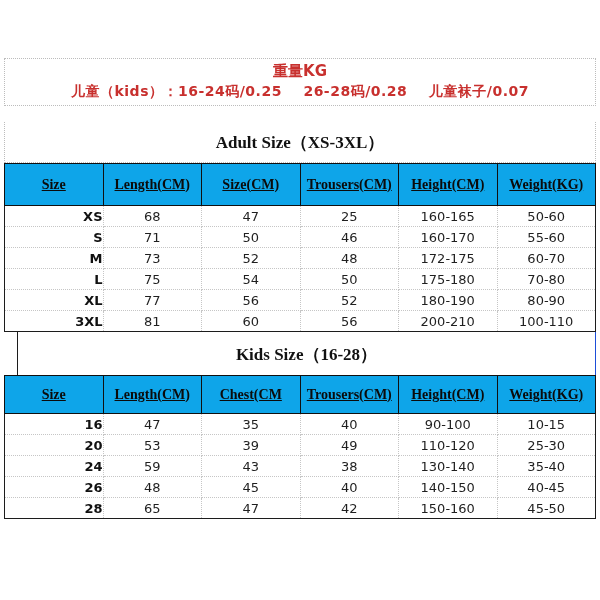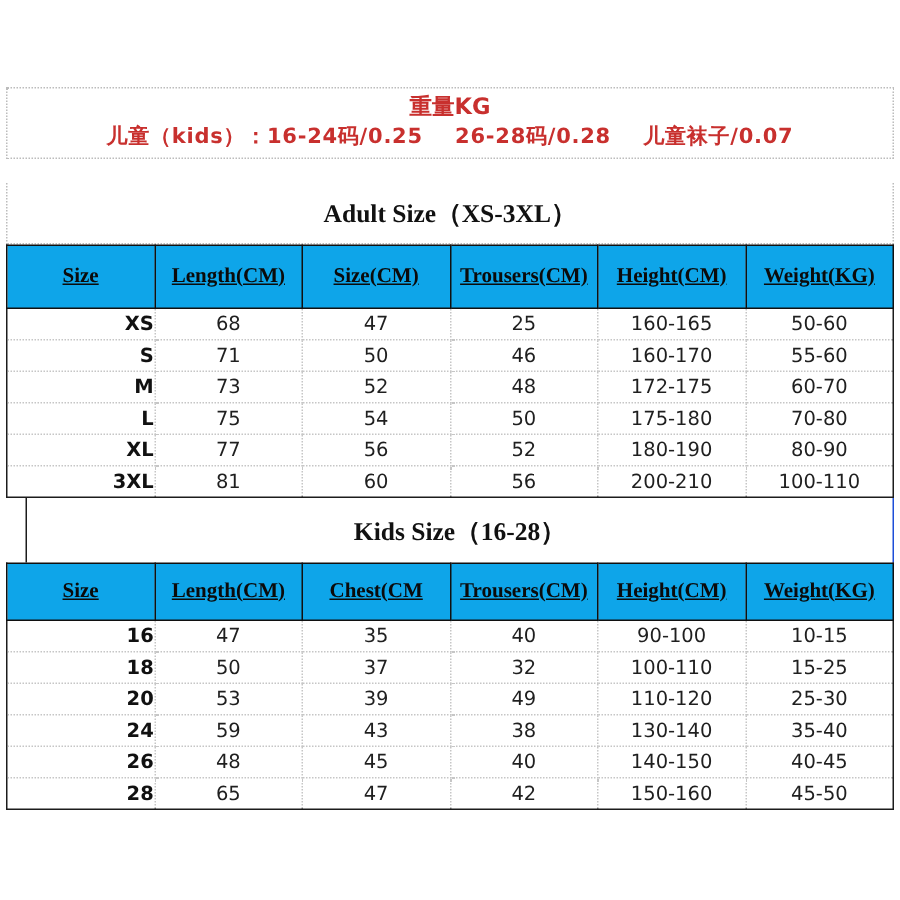--- a/index.html
+++ b/index.html
@@ -160,28 +160,20 @@
       <tbody>
         <tr>
           <td class="first-col">16</td>
           <td>47</td>
           <td>35</td>
           <td>40</td>
           <td>90-100</td>
           <td>10-15</td>
         </tr>
         <tr>
-          <td class="first-col">18</td>
-          <td>50</td>
-          <td>37</td>
-          <td>32</td>
-          <td>100-110</td>
-          <td>15-25</td>
-        </tr>
-        <tr>
           <td class="first-col">20</td>
           <td>53</td>
           <td>39</td>
           <td>49</td>
           <td>110-120</td>
           <td>25-30</td>
         </tr>
         <tr>
           <td class="first-col">24</td>
           <td>59</td>

